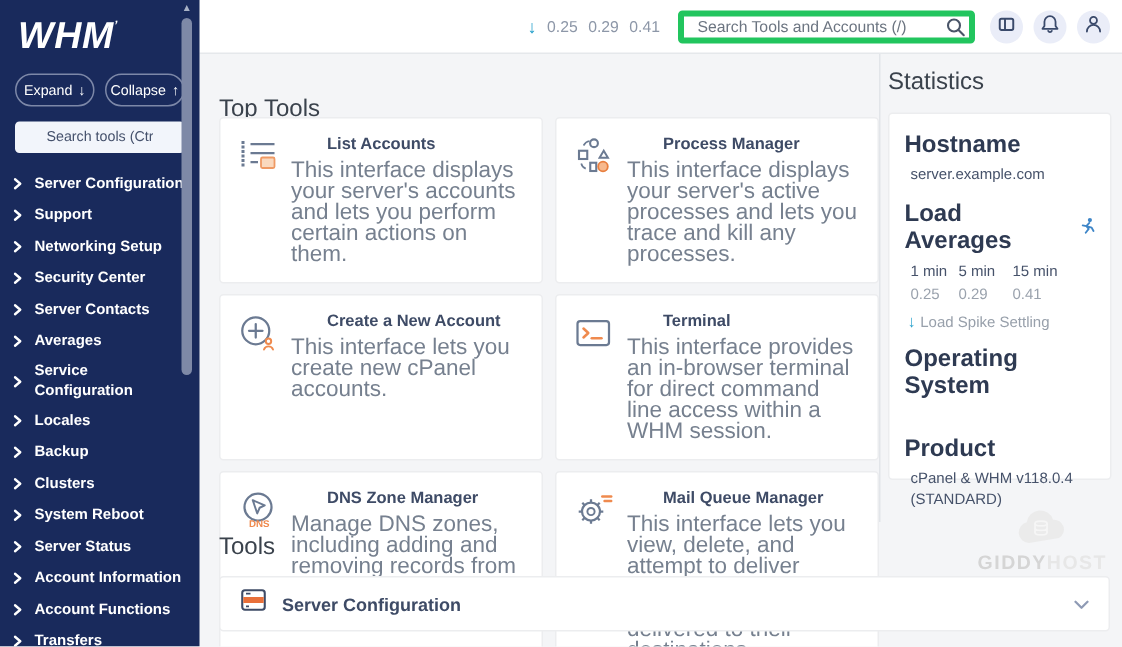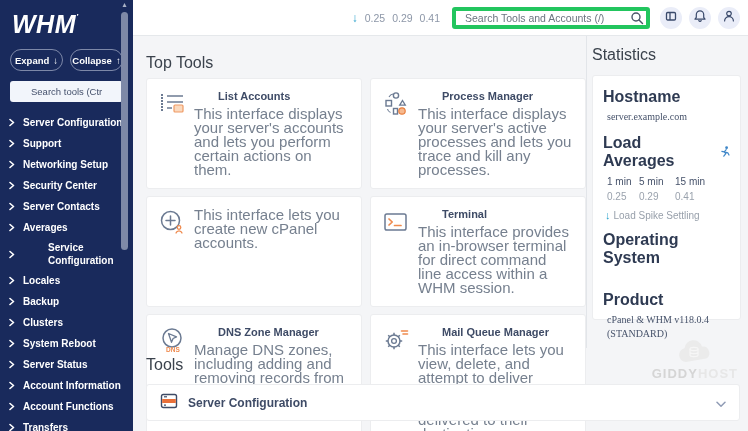--- a/index.html
+++ b/index.html
@@ -8,60 +8,60 @@
     font-family:"Liberation Sans","DejaVu Sans",sans-serif;
     background:#F4F5F7; position:relative; overflow:hidden;
   }
   
   .sidebar { position:absolute; left:0; top:0; width:133px; height:431px; background:#192A5C; z-index:3; }
   .logo { margin:10px 0 0 12px; color:#fff; font-size:25px; font-weight:800; font-style:italic; letter-spacing:.5px; position:relative; }
   .logo sup { font-size:8px; position:absolute; top:2px; }
   .side-btns { display:flex; gap:7px; margin:10px 10px 0 10px; }
   .side-btn { flex:1; height:22px; background:transparent; border:1px solid #7D88A8; border-radius:11px;
     color:#fff; font-size:9.5px; display:flex; align-items:center; justify-content:center; gap:4px; cursor:pointer;
-    font-family:inherit;font-weight:bold; }
+    font-family:inherit; }
   .side-search { display:block; margin:10px 10px 0 10px; width:113px; height:21px; border:0; border-radius:3px;
     background:#F2F5FB; font-size:9.5px; color:#45516C; padding:0 21px; font-family:inherit; }
   .side-search::placeholder { color:#45516C; opacity:1; }
   .nav { list-style:none; margin-top:10px; }
   .nav li { display:flex; align-items:center; gap:8px; padding:0 8px 0 9px; min-height:21px; cursor:pointer; }
   .nav li .chev { flex:0 0 auto; display:flex; }
   .nav li .nlabel { font-size:10px; font-weight:700; color:#fff; white-space:nowrap; }
   .nav li.wrap { min-height:32px; }
-  .nav li.wrap .nlabel { white-space:normal; width:78px; line-height:1.35;margin-left:25px; }
+  .nav li.wrap .nlabel { white-space:normal; width:78px; line-height:1.35; }
   .scroll-thumb { position:absolute; left:121px; top:12px; width:7px; height:238px; background:#7E89A7; border-radius:4px; }
   .scroll-caret { position:absolute; left:121px; top:1px; width:7px; text-align:center; color:#A9B2C6; font-size:8px; line-height:8px; }
   
   .topbar { position:absolute; left:133px; top:0; width:615px; height:36px; background:#fff;
     border-bottom:1px solid #E5E8EB; display:flex; align-items:center; justify-content:flex-end; gap:10px; padding-right:8px; z-index:2; }
   .load { display:flex; align-items:center; gap:7px; font-size:10.5px; color:#8D97A8; margin-right:2px; }
   .load .trend { color:#2BA2CC; font-size:12px; }
   .hsearch { position:relative; width:198px; height:22px; }
   .hsearch input { width:100%; height:100%; border:4px solid #22c55e; border-radius:3px; font-size:10.5px;
     color:#333; padding:0 24px 0 9px; font-family:inherit; background:#fff; }
   .hsearch input::placeholder { color:#6B7480; opacity:1; }
   .hsearch .mag { position:absolute; right:6px; top:4px; }
   .hbtns { display:flex; gap:7px; }
   .cbtn { width:22px; height:22px; border-radius:50%; background:#EAEDF8; border:0; display:flex;
     align-items:center; justify-content:center; cursor:pointer; }
   
   .main { position:absolute; left:133px; top:36px; width:615px; height:395px; background:#F4F5F7; }
   .divider { position:absolute; left:453px; top:0; width:1px; height:312px; background:#E2E5E9; }
   .sec-head { font-size:16px; font-weight:400; color:#3A424C; }
-  .tt-head { position:absolute; left:13px; top:18px; }
+  .tt-head { position:absolute; left:13px; top:28px; }
   .grid { position:absolute; left:13px; top:42px; display:grid; grid-template-columns:216px 216px; gap:7px 8px; }
   .card { background:#fff; border:1px solid #ECEDEF; border-radius:3px; padding:11px 12px; display:flex; gap:9px; cursor:pointer; }
   .cicon { flex:0 0 26px; padding-top:1px; }
   .ctitle { font-size:11px; font-weight:700; color:#3E4B66; margin-bottom:5px;margin-left:24px; }
   .cdesc { font-size:15px; color:#76808F; line-height:14px; }
   
   .stats-col { position:absolute; left:459px; top:10px; width:149px; }
   .stats-card { margin-top:11px; background:#fff; border:1px solid #ECEDEF; border-radius:3px; padding:2px 10px 10px 10px; height:245px; }
   .slabel { font-size:16px; font-weight:700; color:#2E3A52; margin-top:10px; display:flex; align-items:center; gap:4px; }
-  .sval { font-size:10px; color:#46526A; margin:4px 0 0 4px; line-height:14px;font-family:Liberation Serif, serif; }
+  .sval { font-size:10px; color:#46526A; margin:4px 0 0 4px; line-height:14px; }
   .lrow { display:grid; grid-template-columns:32px 36px 42px; margin:6px 0 0 4px; font-size:10px; color:#46526A; }
   .lrow.vals { color:#9AA2AD; margin-top:4px; }
   .spike { margin:7px 0 0 2px; font-size:10px; color:#98A0AB; display:flex; align-items:center; gap:3px; }
   .spike .trend { color:#2BA2CC; font-size:11px; }
   .os-gap { height:14px; }
   
   .tools-head { position:absolute; left:13px; top:320px; }
   .watermark { position:absolute; right:10px; top:304px; text-align:center; user-select:none; }
   .wm-text { font-size:13px; font-weight:700; letter-spacing:1px; line-height:12px; }
   .wm-1 { color:#D5D5D5; } .wm-2 { color:#E7E7E7; }
@@ -308,20 +308,21 @@
       <span class="cicon">
         <svg width="26" height="26" viewBox="0 0 26 26">
             <circle cx="11.5" cy="11.5" r="9" fill="none" stroke="#6B7A92" stroke-width="1.5"></circle>
             <line x1="11.5" y1="7" x2="11.5" y2="16" stroke="#6B7A92" stroke-width="1.5" stroke-linecap="round"></line>
             <line x1="7" y1="11.5" x2="16" y2="11.5" stroke="#6B7A92" stroke-width="1.5" stroke-linecap="round"></line>
             <circle cx="20" cy="18.5" r="1.8" fill="none" stroke="#EF8A4E" stroke-width="1.3"></circle>
             <path d="M17 24 a3.2 3.2 0 0 1 6 0" fill="none" stroke="#EF8A4E" stroke-width="1.3" stroke-linecap="round"></path>
           </svg>
       </span>
       <div class="ctext">
+        <div class="ctitle">Create a New Account</div>
         <div class="cdesc">This interface lets you create new cPanel accounts.</div>
       </div>
     </div>
 
     <div class="card">
       <span class="cicon">
         <svg width="26" height="26" viewBox="0 0 26 26">
             <rect x="2" y="5" width="21" height="16" rx="1.8" fill="none" stroke="#6B7A92" stroke-width="1.5"></rect>
             <path d="M6 10 l3.2 3 -3.2 3" fill="none" stroke="#EF8A4E" stroke-width="1.7" stroke-linecap="round" stroke-linejoin="round"></path>
             <line x1="11.5" y1="16.5" x2="18" y2="16.5" stroke="#EF8A4E" stroke-width="1.7" stroke-linecap="round"></line>

